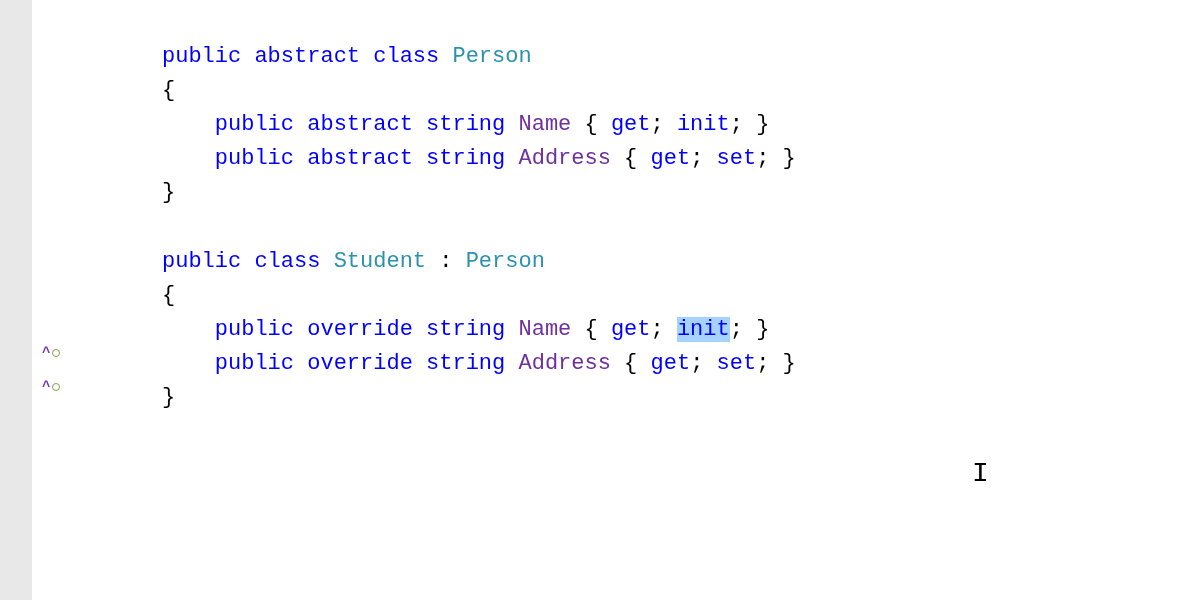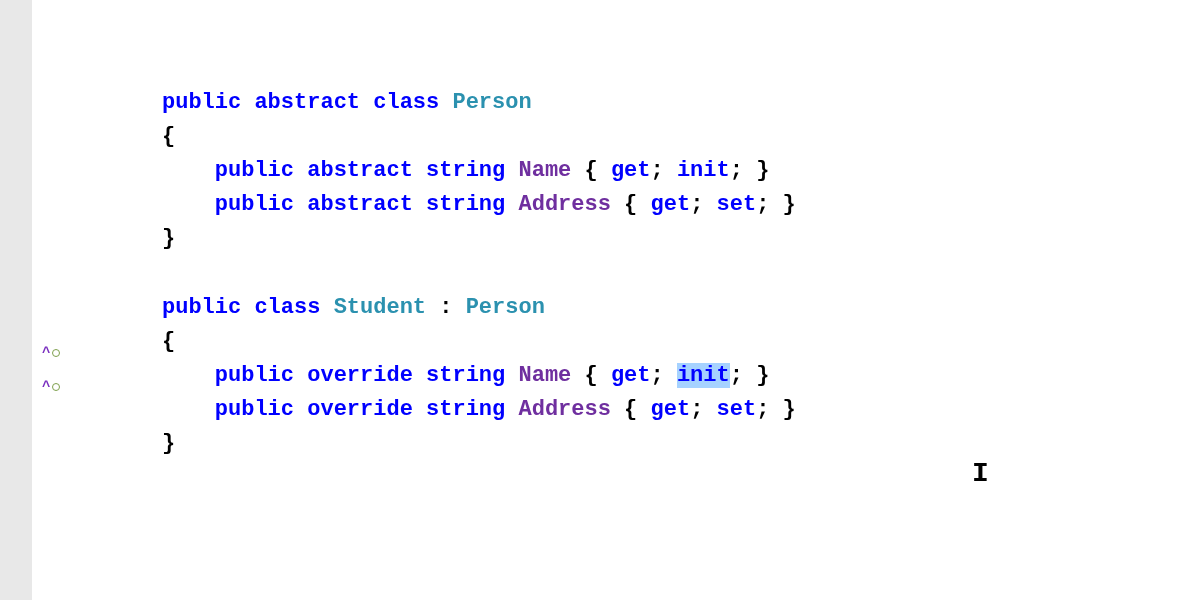--- a/index.html
+++ b/index.html
@@ -20,26 +20,25 @@
   }
   .indicator-margin {
     width: 40px;
     background: #ffffff;
     flex-shrink: 0;
     position: relative;
   }
   .editor {
     flex: 1;
     background: #ffffff;
-    padding-top: 86px;
+    padding-top: 40px;
     padding-left: 90px;
     white-space: pre;
     position: relative;
     cursor: text;
-    font-weight: bold;
   }
   .kw { color: #0000ff; }
   .type { color: #2b91af; }
   .prop { color: #6f2f9f; }
   .highlight {
     background: #a6d2ff;
     color: #0000ff;
   }
   .ind {
     position: absolute;

